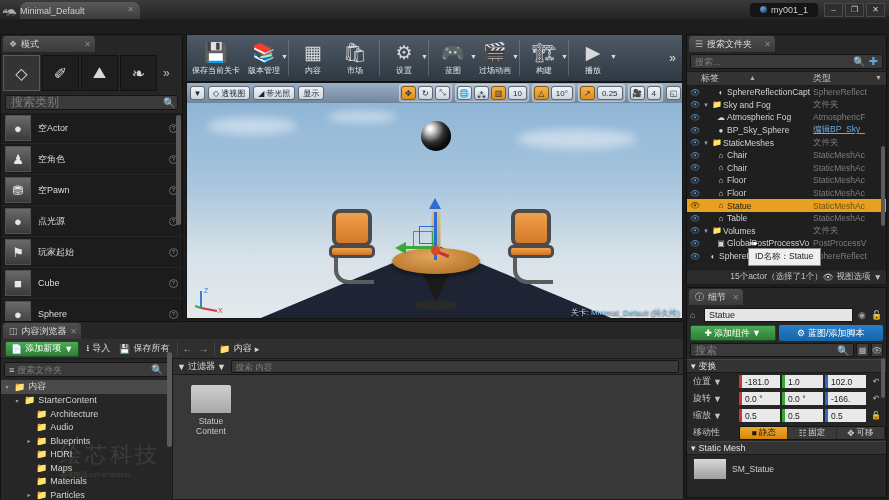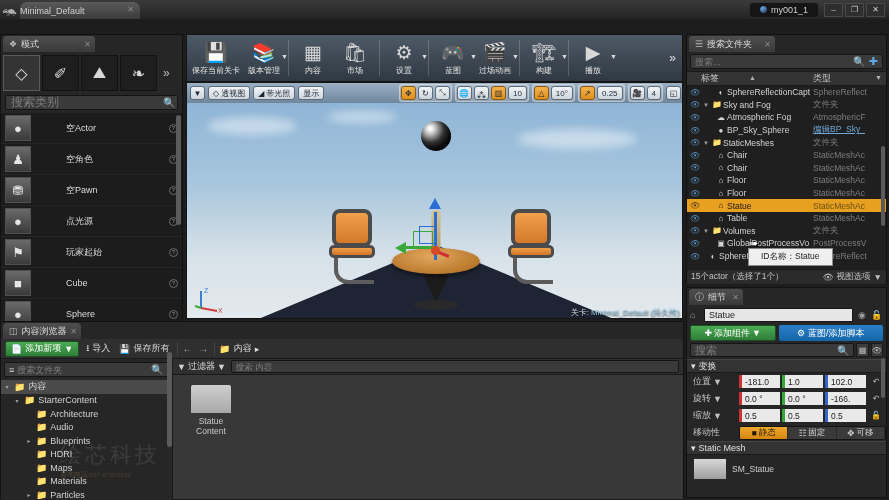--- a/index.html
+++ b/index.html
@@ -92,21 +92,21 @@
   .place-list { flex: 1; background: #1c1c1c; overflow: hidden; position: relative; }
   .place-item {
     height: 31px; display: flex; align-items: center; padding: 0 4px;
     border-bottom: 1px solid #262626; position: relative;
   }
   .place-thumb {
     width: 26px; height: 26px; background: linear-gradient(#6a6a6a,#3a3a3a);
     border: 1px solid #505050; display: flex; align-items: center; justify-content: center;
     font-size: 13px; color: #e6e6e6; margin-right: 7px;
   }
-  .place-name { font-size: 9px; color: #dcdcdc; flex: 1; margin-left: 28px; }
+  .place-name { font-size: 9px; color: #dcdcdc; flex: 1; }
   .place-help { width: 9px; height: 9px; border-radius: 50%; border: 1px solid #6a6a6a;
     color: #8a8a8a; font-size: 6px; display: flex; align-items: center; justify-content: center; }
   .vscroll { position: absolute; right: 1px; top: 2px; width: 5px; height: 110px;
     background: #5b5b5b; border-radius: 3px; }
 
   
   .maintoolbar {
     position: absolute; left: 186px; top: 34px; width: 497px; height: 48px;
     background: linear-gradient(#4e5a66,#2f3943); border: 1px solid #151515;
     display: flex; align-items: center; padding: 0 2px;
@@ -233,26 +233,26 @@
   .out-row.sel .eye { color: #4a3a10; }
   .out-row .tw { display: flex; align-items: center; width: 110px; overflow: hidden; white-space: nowrap; }
   .out-row .arrow { width: 8px; font-size: 6px; color: #9a9a9a; }
   .out-row .ico { width: 12px; text-align: center; font-size: 8px; }
   .out-row .type { flex: 1; color: #7d7d7d; font-size: 8.5px; overflow: hidden; white-space: nowrap; }
   .out-row.sel .type { color: #6b5212; }
   .out-row .type.link { color: #6fa8d8; text-decoration: underline; }
   .out-scroll { position: absolute; right: 1px; top: 60px; width: 4px; height: 80px; background: #5b5b5b; border-radius: 2px; }
   .tooltip {
     position: absolute; left: 61px; top: 213px; background: #efefef; color: #1b1b1b;
-    border: 1px solid #8a8a8a; font-size: 8.5px; padding: 2px 12px; z-index: 20; white-space: nowrap;
+    border: 1px solid #8a8a8a; font-size: 8.5px; padding: 2px 6px; z-index: 20; white-space: nowrap;
   }
   .cursor-arrow { position: absolute; left: 62px; top: 202px; font-size: 11px; color: #fff;
     text-shadow: 0 0 2px #000, 1px 1px 0 #000; z-index: 21; }
   .out-status {
-    height: 15px; display: flex; align-items: center; justify-content: space-between;
+    height: 15px; display: flex; align-items: center; justify-content: flex-end;
     padding: 0 4px; font-size: 8.5px; color: #c3c3c3; background: #2b2b2b; border-top: 1px solid #1a1a1a;
   }
   .viewopt { display: flex; align-items: center; gap: 3px; font-size: 8.5px; color: #c3c3c3; }
 
   
   .details {
     position: absolute; left: 686px; top: 287px; width: 201px; height: 211px;
     background: #262626; border: 1px solid #111;
   }
   .det-name-row { display: flex; align-items: center; height: 16px; margin: 2px 3px; gap: 3px; }

